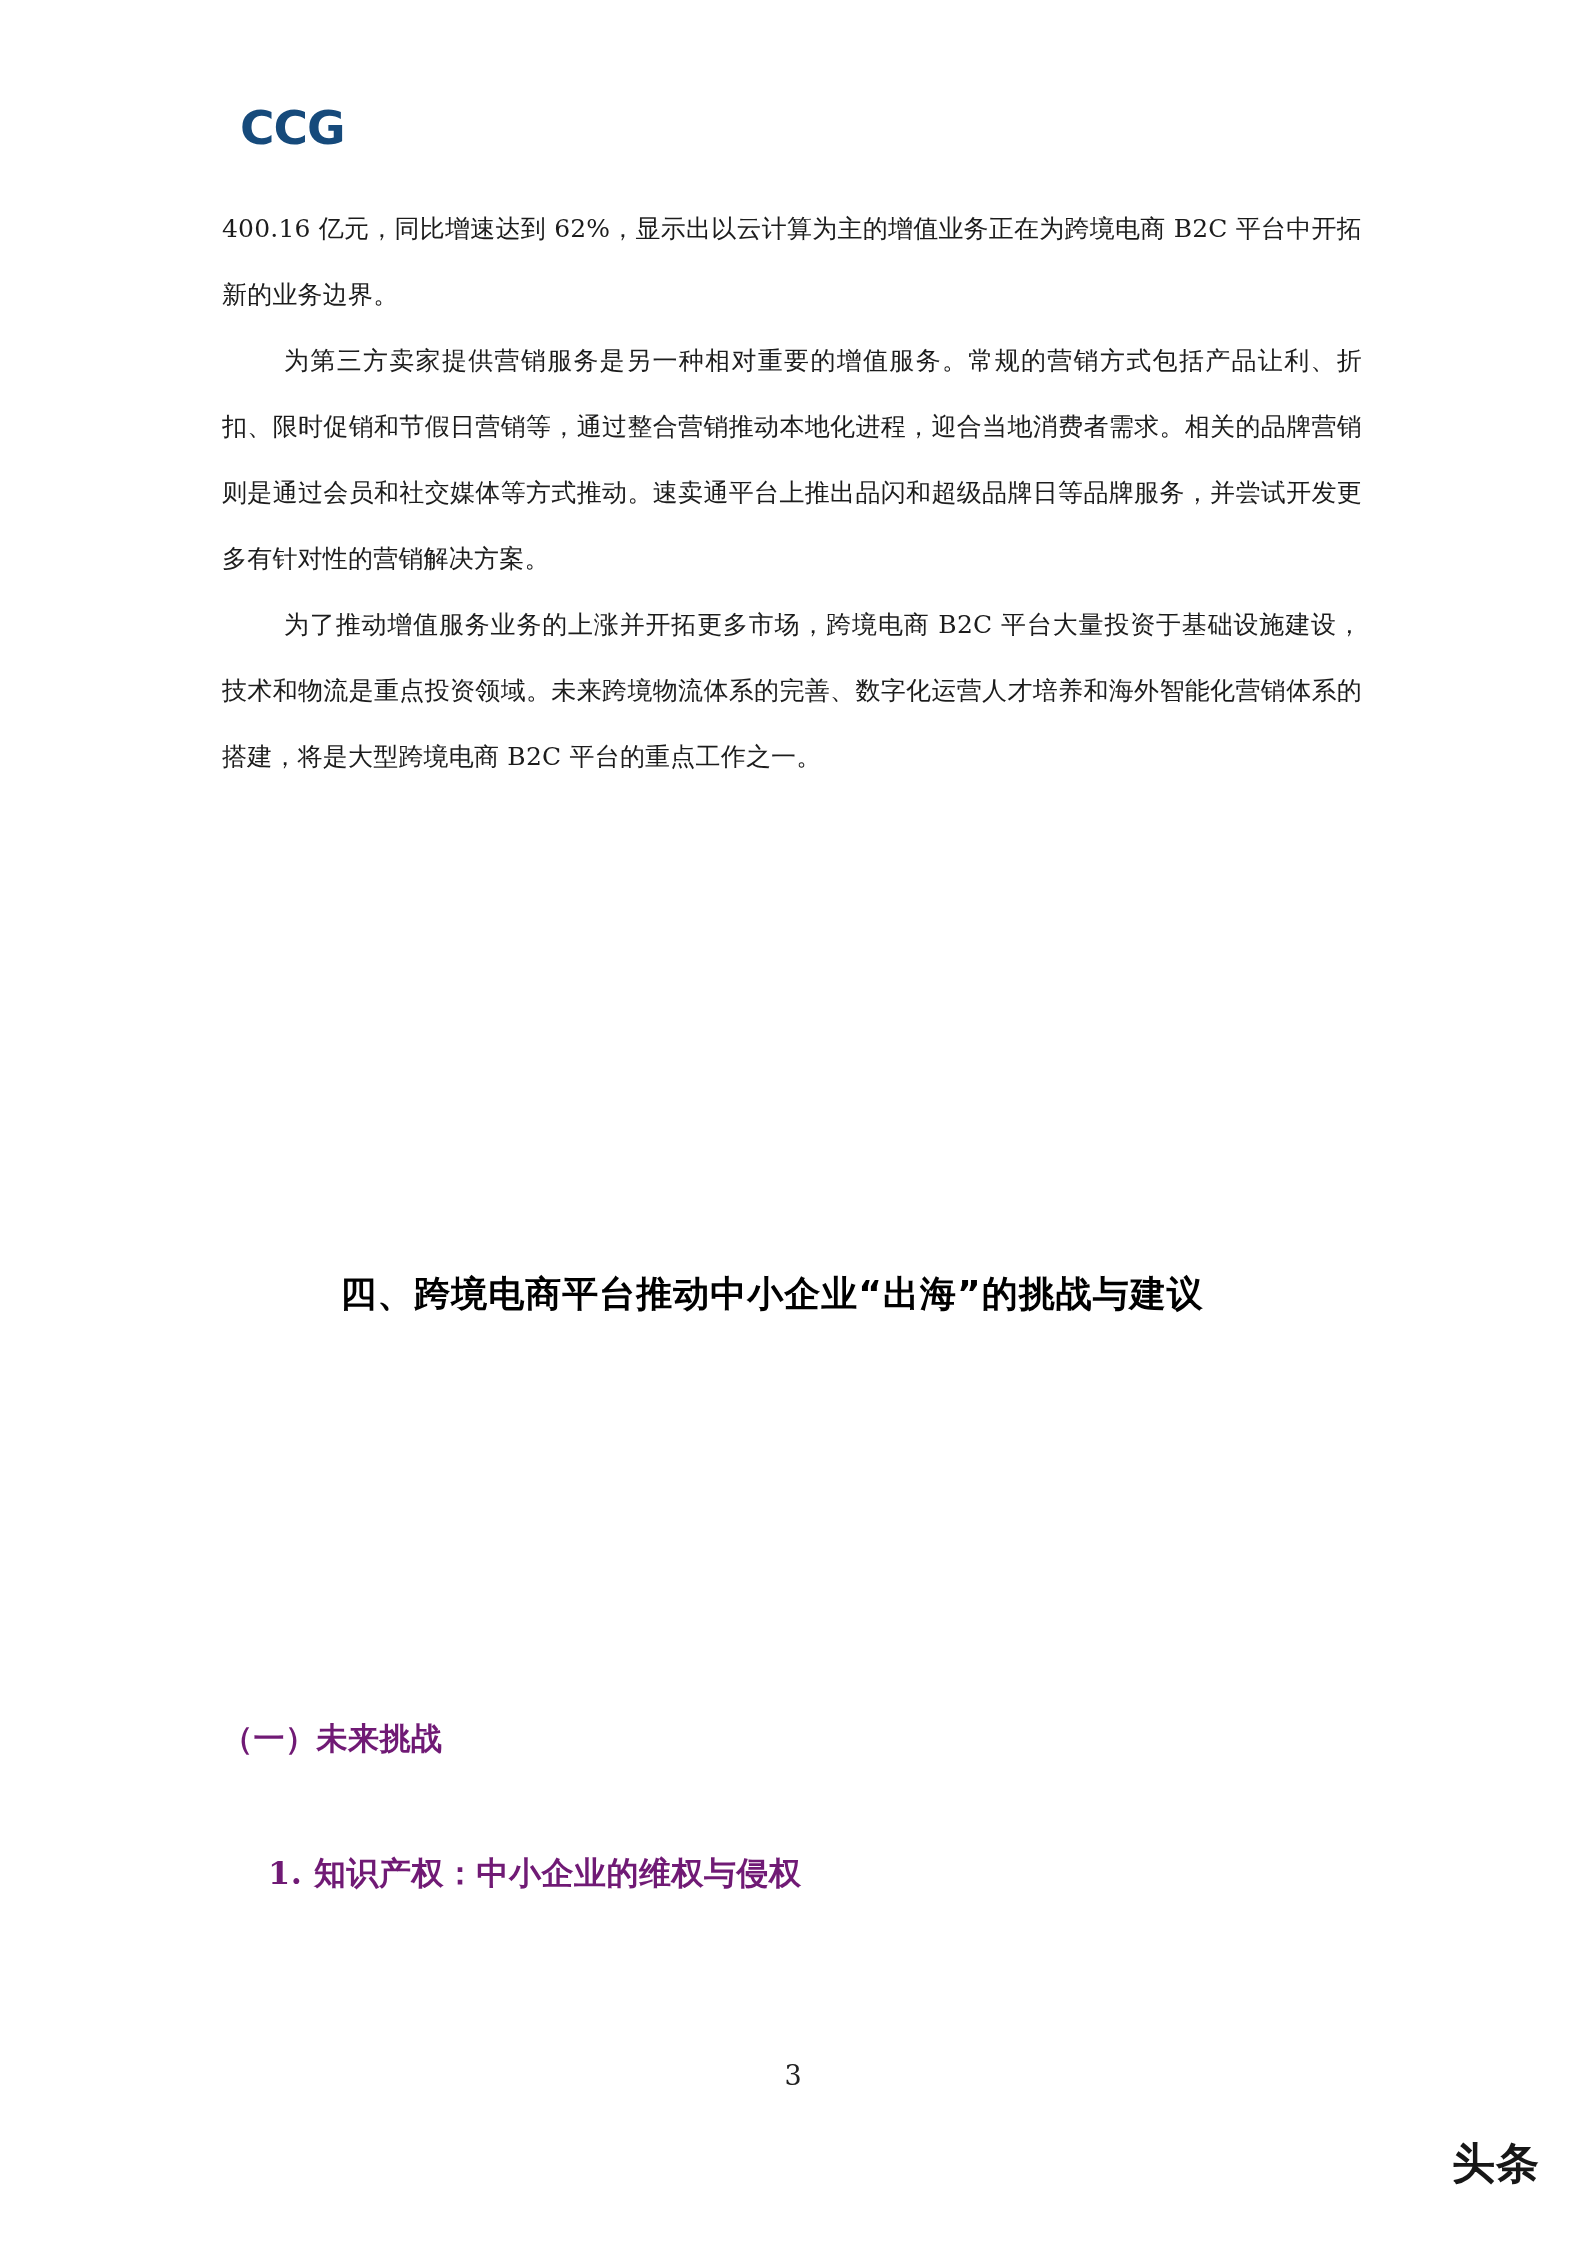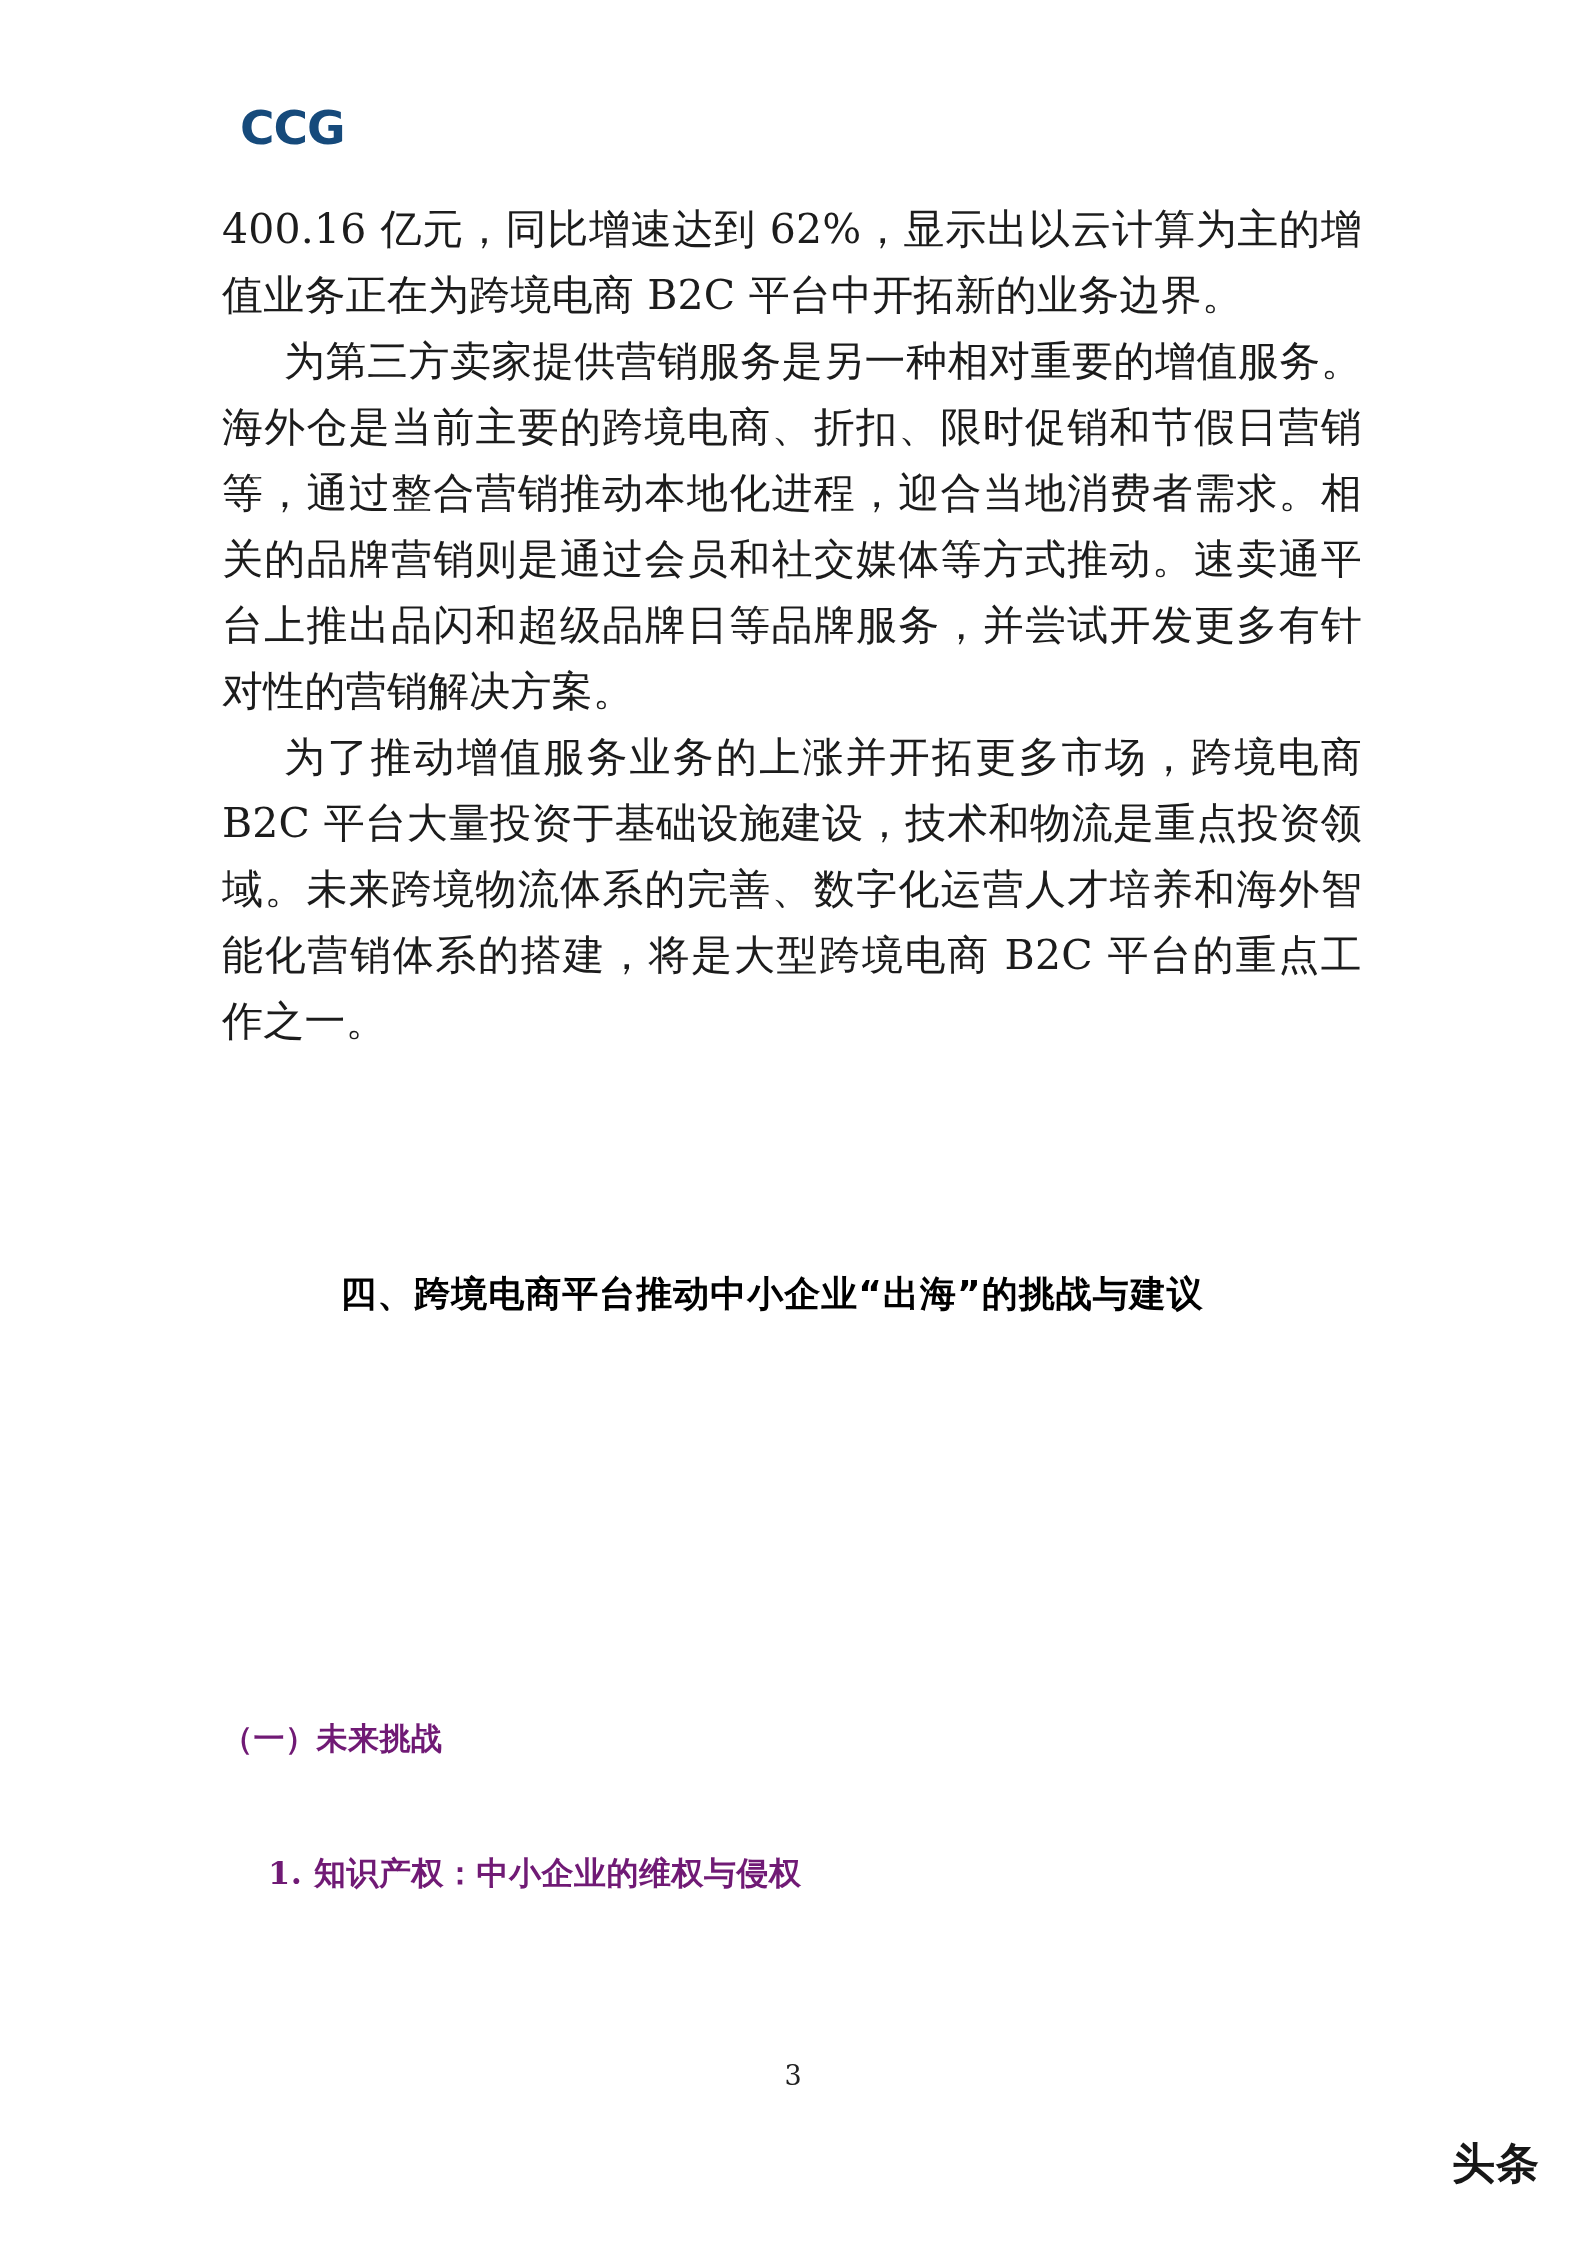--- a/index.html
+++ b/index.html
@@ -38,21 +38,21 @@
   
   .content {
     position: absolute;
     left: 222px;
     top: 196px;
     width: 1140px;
   }
 
   p.body {
     margin: 0 0 0 0;
-    font-size: 41px;
+    font-size: 25px;
     line-height: 66px;
     text-align: justify;
     text-justify: inter-character;
     letter-spacing: 0.2px;
     color: #1c1c1c;
     font-family: "DejaVu Serif", "Liberation Serif", serif;
   }
   p.body.indent {
     text-indent: 62px;
   }
@@ -135,21 +135,21 @@
 </style>
 </head>
 <body>
 
 <div class="page">
 
   <div class="logo">CCG</div>
 
   <div class="content">
     <p class="body">400.16 亿元，同比增速达到 62%，显示出以云计算为主的增值业务正在为跨境电商 B2C 平台中开拓新的业务边界。</p>
-    <p class="body indent">为第三方卖家提供营销服务是另一种相对重要的增值服务。海外仓是当前主要的跨境电商、折扣、限时促销和节假日营销等，通过整合营销推动本地化进程，迎合当地消费者需求。相关的品牌营销则是通过会员和社交媒体等方式推动。速卖通平台上推出品闪和超级品牌日等品牌服务，并尝试开发更多有针对性的营销解决方案。</p>
+    <p class="body indent">为第三方卖家提供营销服务是另一种相对重要的增值服务。常规的营销方式包括产品让利、折扣、限时促销和节假日营销等，通过整合营销推动本地化进程，迎合当地消费者需求。相关的品牌营销则是通过会员和社交媒体等方式推动。速卖通平台上推出品闪和超级品牌日等品牌服务，并尝试开发更多有针对性的营销解决方案。</p>
     <p class="body indent">为了推动增值服务业务的上涨并开拓更多市场，跨境电商 B2C 平台大量投资于基础设施建设，技术和物流是重点投资领域。未来跨境物流体系的完善、数字化运营人才培养和海外智能化营销体系的搭建，将是大型跨境电商 B2C 平台的重点工作之一。</p>
   </div>
 
   <div class="h-major">四、跨境电商平台推动中小企业“出海”的挑战与建议</div>
 
 
   <div class="h-sub h-sub-1">（一）未来挑战</div>
 
   <div class="h-sub h-sub-2">1. 知识产权：中小企业的维权与侵权</div>
 

